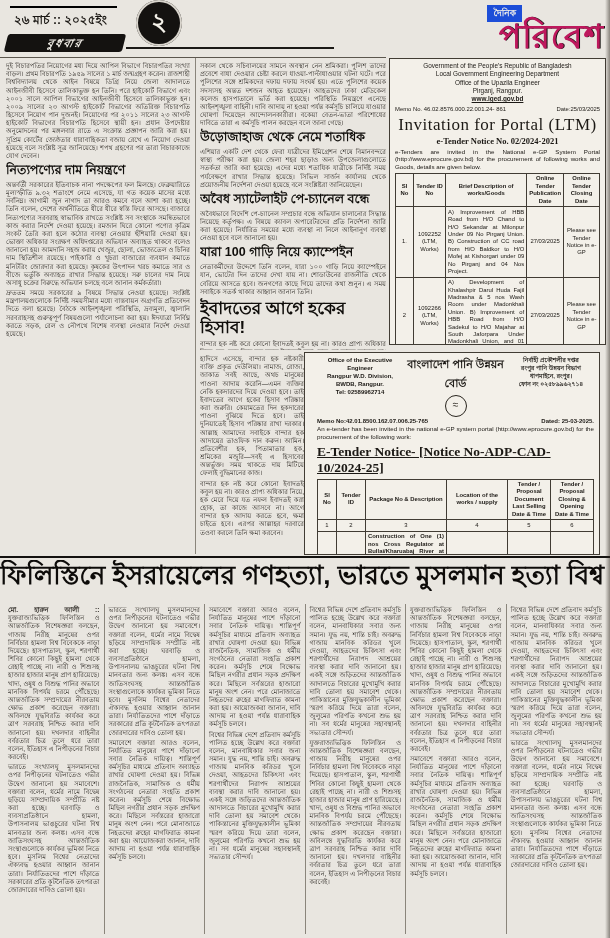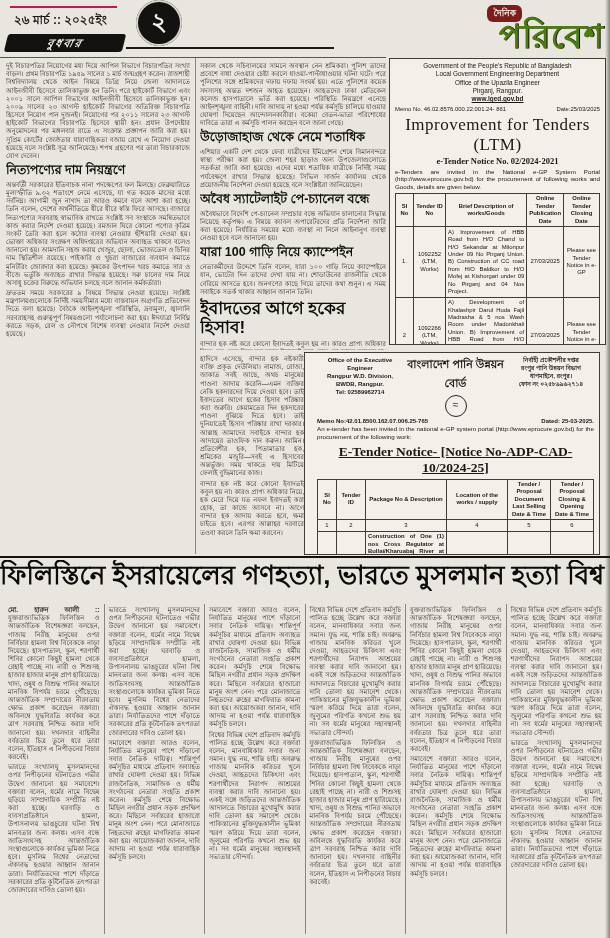--- a/index.html
+++ b/index.html
@@ -1,26 +1,26 @@
 <!DOCTYPE html>
 <html><head>
 <meta charset="utf-8">
 <style>
   html,body{margin:0;padding:0;}
   body{width:610px;height:938px;background:#e9e6e0;font-family:"Liberation Sans",sans-serif;color:#1c1915;position:relative;overflow:hidden;}
   .abs{position:absolute;}
   
-  .date-strip{left:10px;top:6px;font-size:12px;font-weight:bold;border-top:2px solid #be185d;border-bottom:2px solid #1b1916;padding:3px 10px 3px 4px;}
+  .date-strip{left:10px;top:6px;font-size:12px;font-weight:bold;border-top:2px solid #000000;border-bottom:2px solid #1b1916;padding:3px 10px 3px 4px;}
   .day-bar{left:6px;top:34px;width:118px;height:18px;background:#141210;color:#f0ede6;font-size:11px;font-weight:bold;font-style:italic;text-align:center;line-height:18px;transform:skewX(-14deg);border-radius:3px;letter-spacing:2px;}
   .page-circle{left:136px;top:0px;width:46px;height:46px;background:#141210;border-radius:50%;box-shadow:inset 0 0 0 2px #d8d4cc;display:flex;align-items:center;justify-content:center;color:#f5f2ea;font-size:24px;font-weight:bold;}
   .head-line{left:126px;top:47px;width:208px;height:2px;background:#1b1916;}
   .header-rule{left:0;top:57px;width:386px;height:1px;background:#5c574e;}
   .masthead{right:6px;top:2px;text-align:right;}
-  .masthead-small{display:inline-block;background:#7f1d1d;color:#f2efe9;font-size:9px;font-weight:bold;padding:1px 6px;margin-right:82px;margin-bottom:-3px;border-radius:6px;}
-  .masthead-main{display:block;font-size:33px;font-weight:900;line-height:1;letter-spacing:1px;color:#4d7c0f;text-shadow:1px 0 0 #141210;}
+  .masthead-small{display:inline-block;background:#1d4ed8;color:#f2efe9;font-size:9px;font-weight:bold;padding:1px 6px;margin-right:82px;margin-bottom:-3px;}
+  .masthead-main{display:block;font-size:33px;font-weight:900;line-height:1;letter-spacing:1px;color:#be185d;text-shadow:1px 0 0 #141210;}
   
   .news-body{font-size:6.6px;line-height:1.24;text-align:justify;color:#2b2722;margin:2px 0;}
   .col-head{font-size:15px;font-weight:bold;line-height:1.1;margin:1px 0 3px 0;color:#100e0b;}
   .sub-head{font-size:12.5px;font-weight:bold;line-height:1.1;margin:4px 0 3px 0;color:#100e0b;}
   .col1{left:6px;top:60px;width:184px;height:494px;overflow:hidden;}
   .col2{left:200px;top:60px;width:186px;height:290px;overflow:hidden;}
   .col2b{left:200px;top:353px;width:104px;height:200px;overflow:hidden;}
   .vrule1{left:195px;top:58px;width:1px;height:496px;background:#8a857b;}
   
   .tbox{background:#f3f0e9;border:1px solid #413c34;padding:3px 5px;overflow:hidden;box-sizing:border-box;}
@@ -37,21 +37,21 @@
   table.tender th{font-weight:bold;text-align:center;}
   td.c{text-align:center;}
   td.j{text-align:justify;}
   
   .b2-head{display:flex;justify-content:space-between;align-items:flex-start;}
   .b2-left,.b2-right{width:86px;font-size:6px;font-weight:bold;line-height:1.35;text-align:center;}
   .b2-center{flex:1;text-align:center;}
   .b2-org{font-size:11px;font-weight:bold;}
   .b2-logo{width:20px;height:20px;border:1.5px solid #2a261f;border-radius:50%;margin:1px auto 0 auto;font-size:10px;line-height:18px;text-align:center;color:#2a261f;}
   .b2-memo{display:flex;justify-content:space-between;font-size:6px;font-weight:bold;margin-top:1px;}
-  .b2-title{font-family:"Liberation Serif",serif;font-size:13.5px;font-weight:bold;text-align:center;text-decoration:underline;margin:3px 0;}
+  .b2-title{font-family:"Liberation Serif",serif;font-size:13.5px;font-weight:bold;text-align:left;text-decoration:underline;margin:3px 0;}
   table.tender td.bld{font-weight:bold;}
   
   .bottom-rule{left:0;top:556px;width:610px;height:2px;background:#141210;}
   .big-headline{left:0;top:560px;width:610px;text-align:center;font-size:26px;font-weight:900;line-height:1.2;color:#0d0b09;white-space:nowrap;overflow:hidden;}
   .bottom-cols{left:4px;top:604px;width:602px;height:330px;display:flex;overflow:hidden;}
   .bcol{flex:1;padding:0 4px;border-right:1px solid #8a857b;overflow:hidden;}
   .bcol:last-child{border-right:none;}
   .byline{font-weight:bold;}
   .edge-shadow{right:0;top:0;width:5px;height:938px;background:linear-gradient(to right,rgba(0,0,0,0),rgba(45,38,30,0.5));}
 </style>
@@ -100,21 +100,21 @@
     <div>Government of the People's Republic of Bangladesh</div>
     <div>Local Government Engineering Department</div>
     <div>Office of the Upazila Engineer</div>
     <div>Pirganj, Rangpur.</div>
     <div class="gov-link">www.lged.gov.bd</div>
   </div>
   <div class="memo-row">
     <span>Memo No. 46.02.8576.000.22.001.24- 861</span>
     <span>Date:25/03/2025</span>
   </div>
-  <div class="t1-title">Improvement for Tenders (LTM)</div>
+  <div class="t1-title">Invitation for Portal (LTM)</div>
   <div class="t1-sub">e-Tender Notice No. 02/2024-2021</div>
   <p class="t-intro" style="margin:0;">e-Tenders are invited in the National e-GP System Portal (http://www.eprocure.gov.bd) for the procurement of following works and Goods, details are given below.</p>
   <table class="tender">
     <tbody>
         <tr>
       <th style="width:13px;">Sl No</th>
       <th style="width:27px;">Tender ID No</th>
       <th>Brief Description of works/Goods</th>
       <th style="width:29px;">Online Tender Publication Date</th>
       <th style="width:31px;">Online Tender Closing Date</th>

